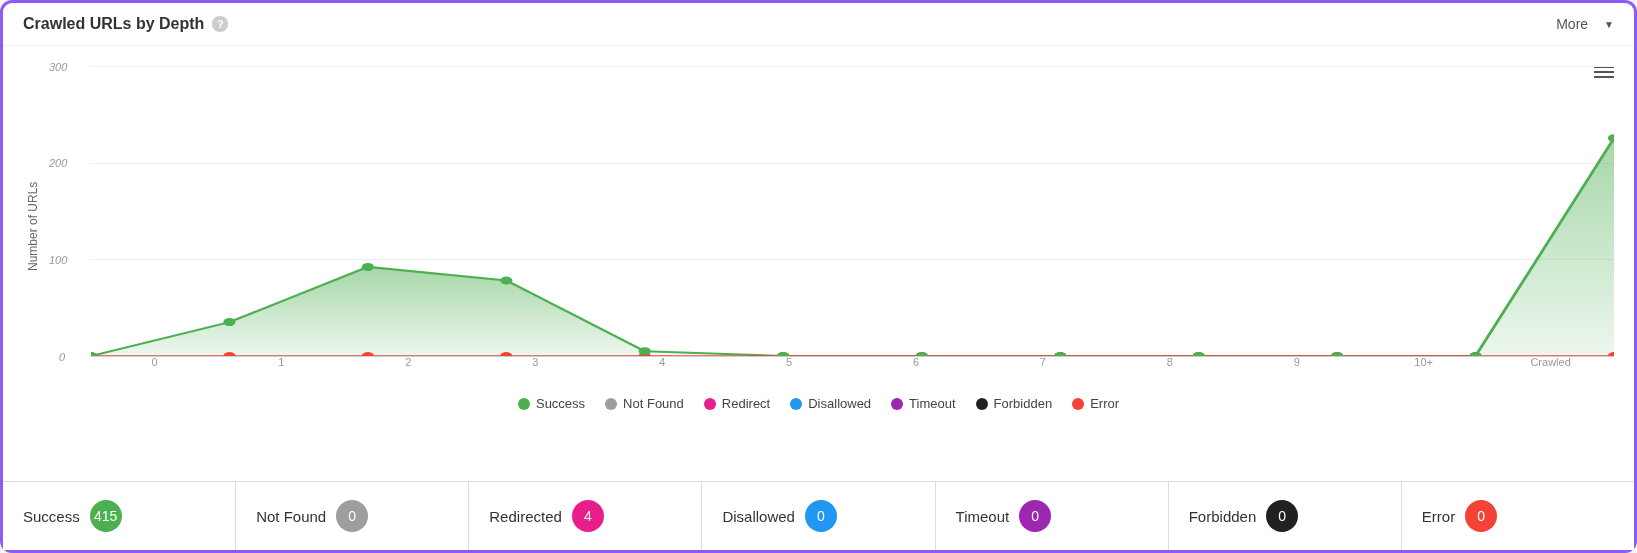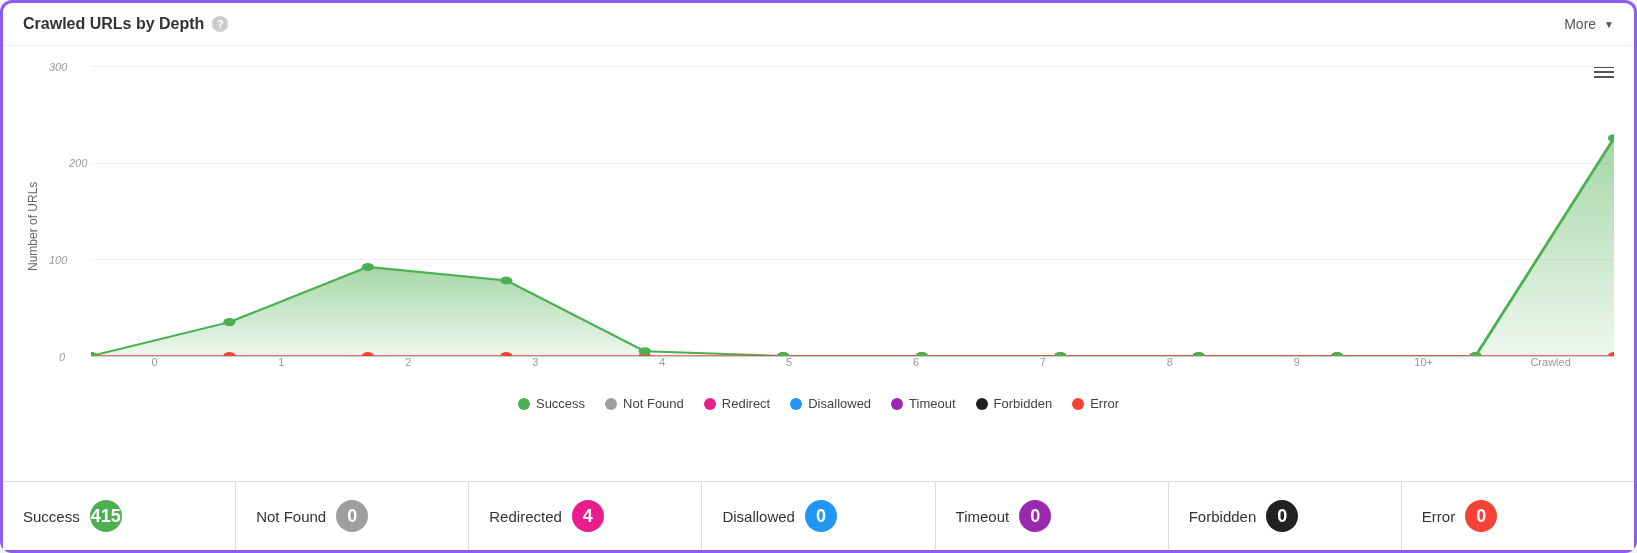--- a/index.html
+++ b/index.html
@@ -41,21 +41,21 @@
       align-items: center;
       justify-content: center;
       font-size: 11px;
       color: #fff;
       cursor: pointer;
     }
 
     .more-btn {
       display: flex;
       align-items: center;
-      gap: 8px;
+      gap: 16px;
       color: #555;
       font-size: 14px;
       cursor: pointer;
     }
 
     .chart-area {
       flex: 1;
       padding: 20px 20px 0 20px;
       position: relative;
     }
@@ -143,22 +143,22 @@
     }
 
     .stat-badge {
       border-radius: 50%;
       width: 32px;
       height: 32px;
       display: flex;
       align-items: center;
       justify-content: center;
       color: #fff;
-      font-size: 18px;
-      font-weight: bold;
+      font-size: 14px;
+      font-weight: normal;
     }
 
     .menu-icon {
       display: flex;
       flex-direction: column;
       gap: 3px;
       cursor: pointer;
     }
     .menu-icon span {
       width: 20px;
@@ -196,21 +196,21 @@
       <div class="chart-inner">
 
         <div style="position:absolute; top:0; left:40px; right:0; bottom:30px;font-style:italic;">
 
           <div style="position:absolute; top:0; left:0; right:0; display:flex; align-items:center;">
             <span style="position:absolute; left:-42px; font-size:11px; color:#999;">300</span>
             <div style="width:100%; border-top:1px solid #eee;"></div>
           </div>
 
           <div style="position:absolute; top:33.3%; left:0; right:0; display:flex; align-items:center;">
-            <span style="position:absolute; left:-42px; font-size:11px; color:#999;margin-left:20px;">200</span>
+            <span style="position:absolute; left:-42px; font-size:11px; color:#999;">200</span>
             <div style="width:100%; border-top:1px solid #eee;"></div>
           </div>
 
           <div style="position:absolute; top:66.6%; left:0; right:1px; display:flex; align-items:center;text-align:right;">
             <span style="position:absolute; left:-42px; font-size:11px; color:#999;">100</span>
             <div style="width:100%; border-top:1px solid #eee;"></div>
           </div>
 
           <div style="position:absolute; top:100%; left:0; right:0; display:flex; align-items:center;">
             <span style="position:absolute; left:-32px; font-size:11px; color:#999;">0</span>

